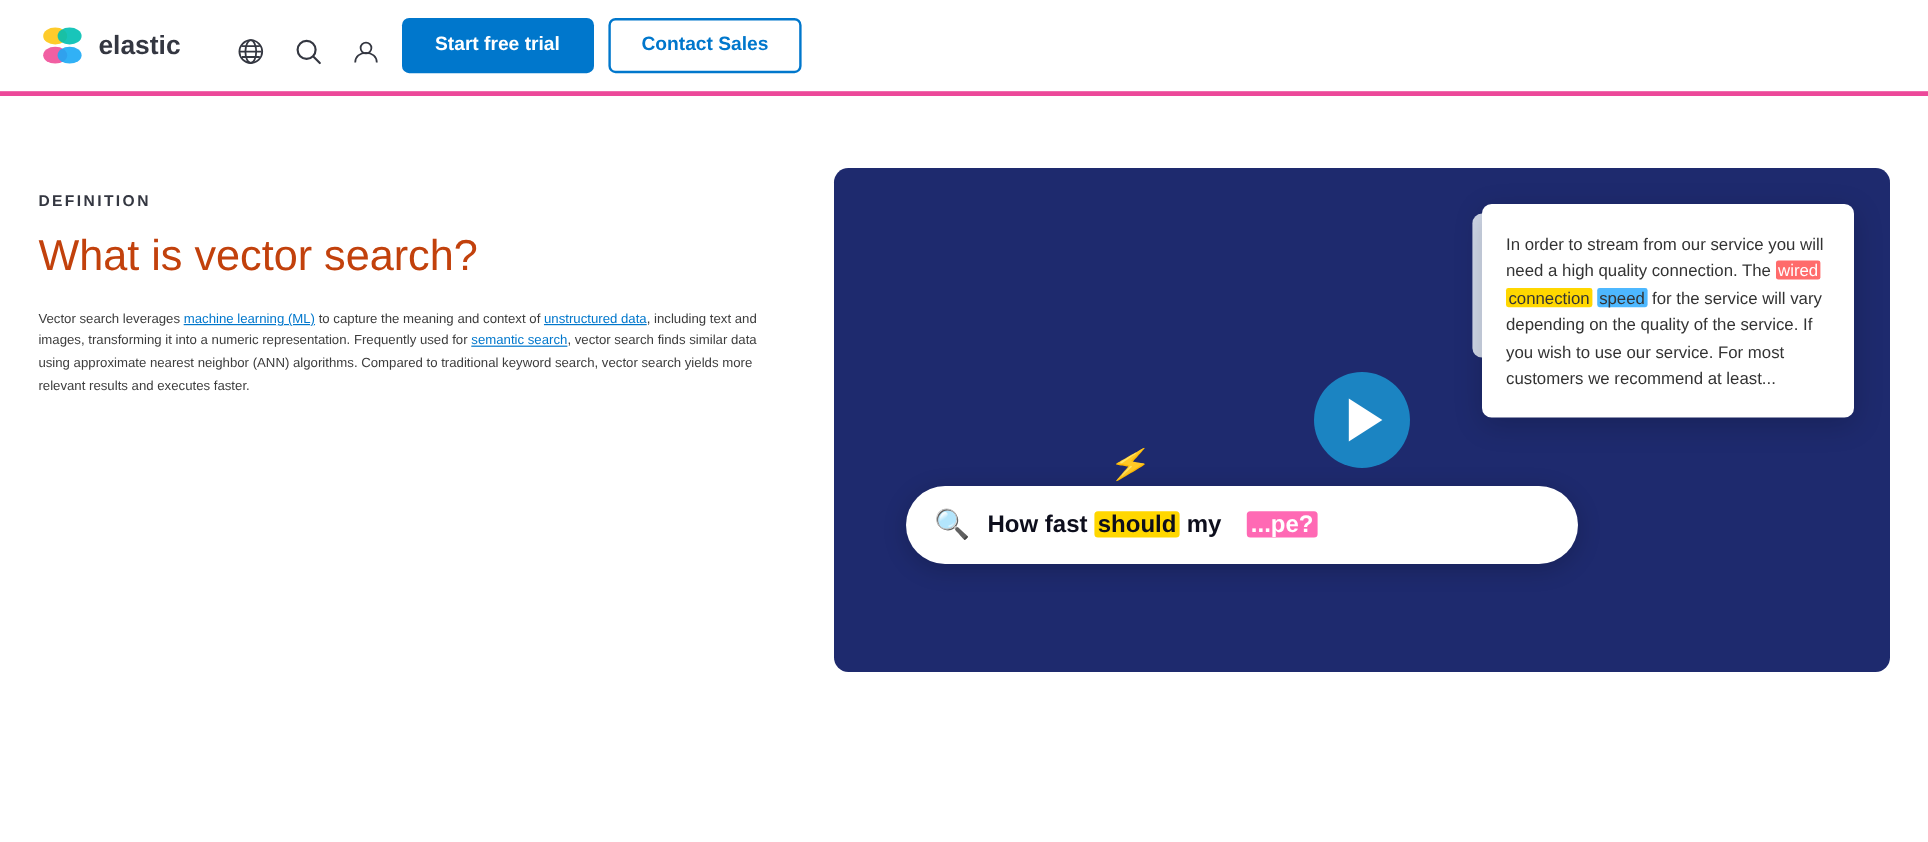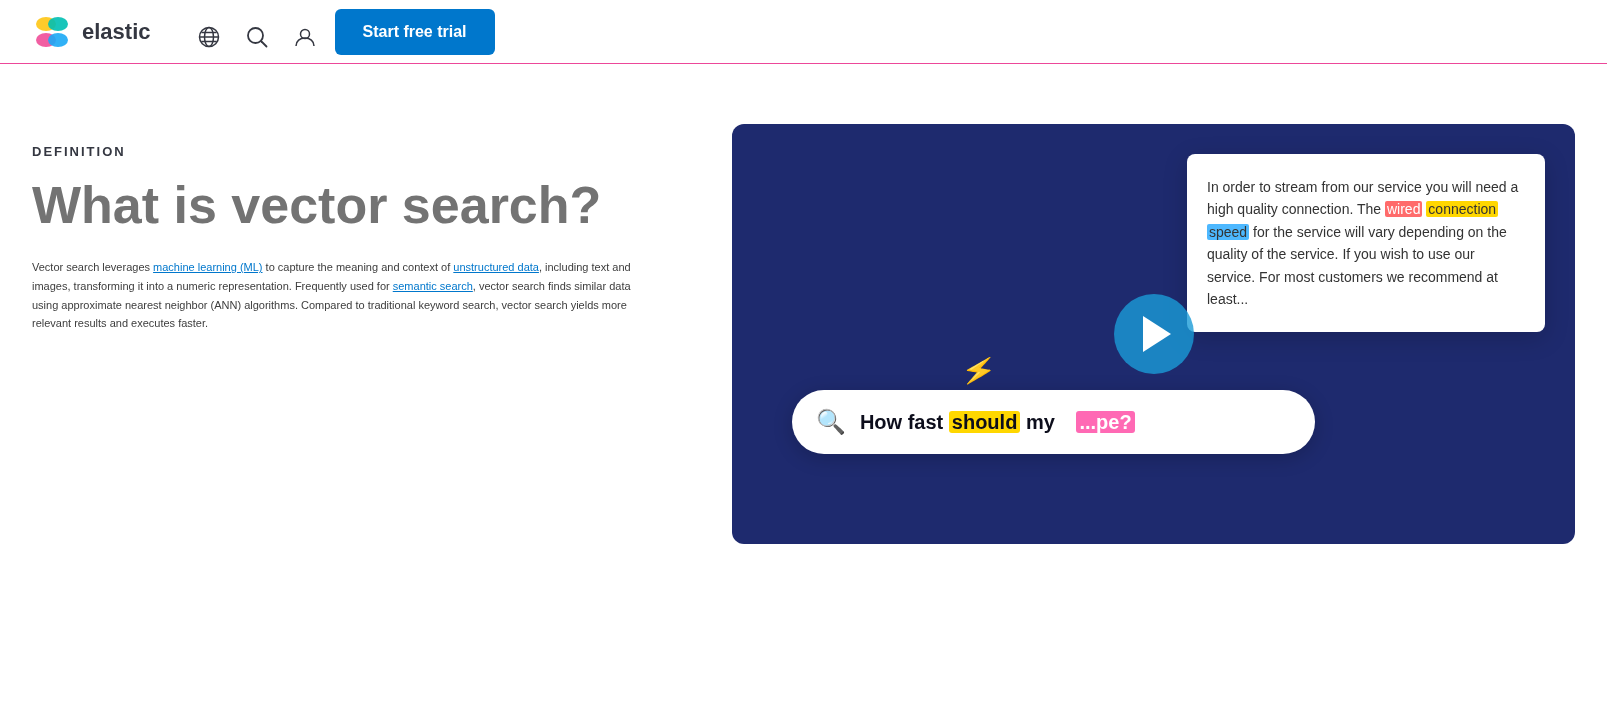--- a/index.html
+++ b/index.html
@@ -3,22 +3,22 @@
   <meta charset="utf-8">
   <style>
     * { margin: 0; padding: 0; box-sizing: border-box; }
     body { font-family: -apple-system, BlinkMacSystemFont, 'Segoe UI', Arial, sans-serif; background: #fff; color: #1a1a2e; }
 
     
     .navbar {
       display: flex;
       align-items: center;
       padding: 0 32px;
-      height: 64px;
-      border-bottom: 1px solid #ec4899;
+      height: 80px;
+      border-bottom: 4px solid #ec4899;
       background: #fff;
     }
     .logo-wrap {
       display: flex;
       align-items: center;
       gap: 10px;
       margin-right: 40px;
       text-decoration: none;
     }
     .logo-icon {
@@ -79,40 +79,40 @@
       font-size: 16px;
       font-weight: 600;
       cursor: pointer;
     }
 
     
     .main-content {
       display: flex;
       align-items: flex-start;
       padding: 60px 32px 60px 32px;
-      gap: 80px;
+      gap: 43px;
       max-width: 1607px;
     }
     .left-panel {
       flex: 0 0 620px;
       max-width: 620px;
       padding-top: 20px;
     }
     .definition-label {
       font-size: 13px;
       font-weight: 700;
       letter-spacing: 2px;
       color: #343741;
       text-transform: uppercase;
       margin-bottom: 18px;
     }
     .main-heading {
-      font-size: 52px;
-      font-weight: 700;
-      color: #737373;
+      font-size: 36px;
+      font-weight: 400;
+      color: #c2410c;
       line-height: 1.1;
       margin-bottom: 24px;
     }
     .description {
       font-size: 11px;
       line-height: 1.7;
       color: #3d3d3d;
       margin-bottom: 40px;
     }
     .description a {
@@ -182,21 +182,21 @@
       color: #0d0e1c;
     }
     .highlight-yellow { background: #ffd700; padding: 0 3px; border-radius: 3px; }
     .highlight-pink { background: #ff69b4; color: #fff; padding: 0 3px; border-radius: 3px; margin-left: 16px; }
 
     
     .doc-card {
       position: absolute;
       right: 30px;
       top: 30px;
-      width: 358px;
+      width: 310px;
       background: #fff;
       border-radius: 8px;
       padding: 22px 20px;
       box-shadow: 0 6px 24px rgba(0,0,0,0.18);
       font-size: 14px;
       line-height: 1.6;
       color: #333;
     }
     .doc-card-shadow {
       position: absolute;
@@ -282,20 +282,21 @@
         <line x1="15.5" y1="15.5" x2="20.5" y2="20.5" stroke="#343741" stroke-width="1.8" stroke-linecap="round"></line>
       </svg>
     </button>
     <button class="nav-icon-btn" title="Account">
       <svg width="22" height="22" viewBox="0 0 22 22" fill="none" xmlns="http://www.w3.org/2000/svg">
         <circle cx="11" cy="8" r="4.5" stroke="#343741" stroke-width="1.5"></circle>
         <path d="M2 20c0-5 4-8 9-8s9 3 9 8" stroke="#343741" stroke-width="1.5" fill="none"></path>
       </svg>
     </button>
     <button class="btn-start-trial">Start free trial</button>
+    <button class="btn-contact-sales">Contact Sales</button>
   </div>
 </nav>
 
 <div class="main-content">
 
   <div class="left-panel">
     <div class="definition-label">DEFINITION</div>
     <h1 class="main-heading">What is vector search?</h1>
     <p class="description">
       <span>Vector search leverages </span><a href="#">machine learning (ML)</a><span> to capture the meaning and context of </span><a href="#">unstructured data</a><span>, including text and images, transforming it into a numeric representation. Frequently used for </span><a href="#">semantic search</a><span>, vector search finds similar data using approximate nearest neighbor (ANN) algorithms. Compared to traditional keyword search, vector search yields more relevant results and executes faster.</span>

